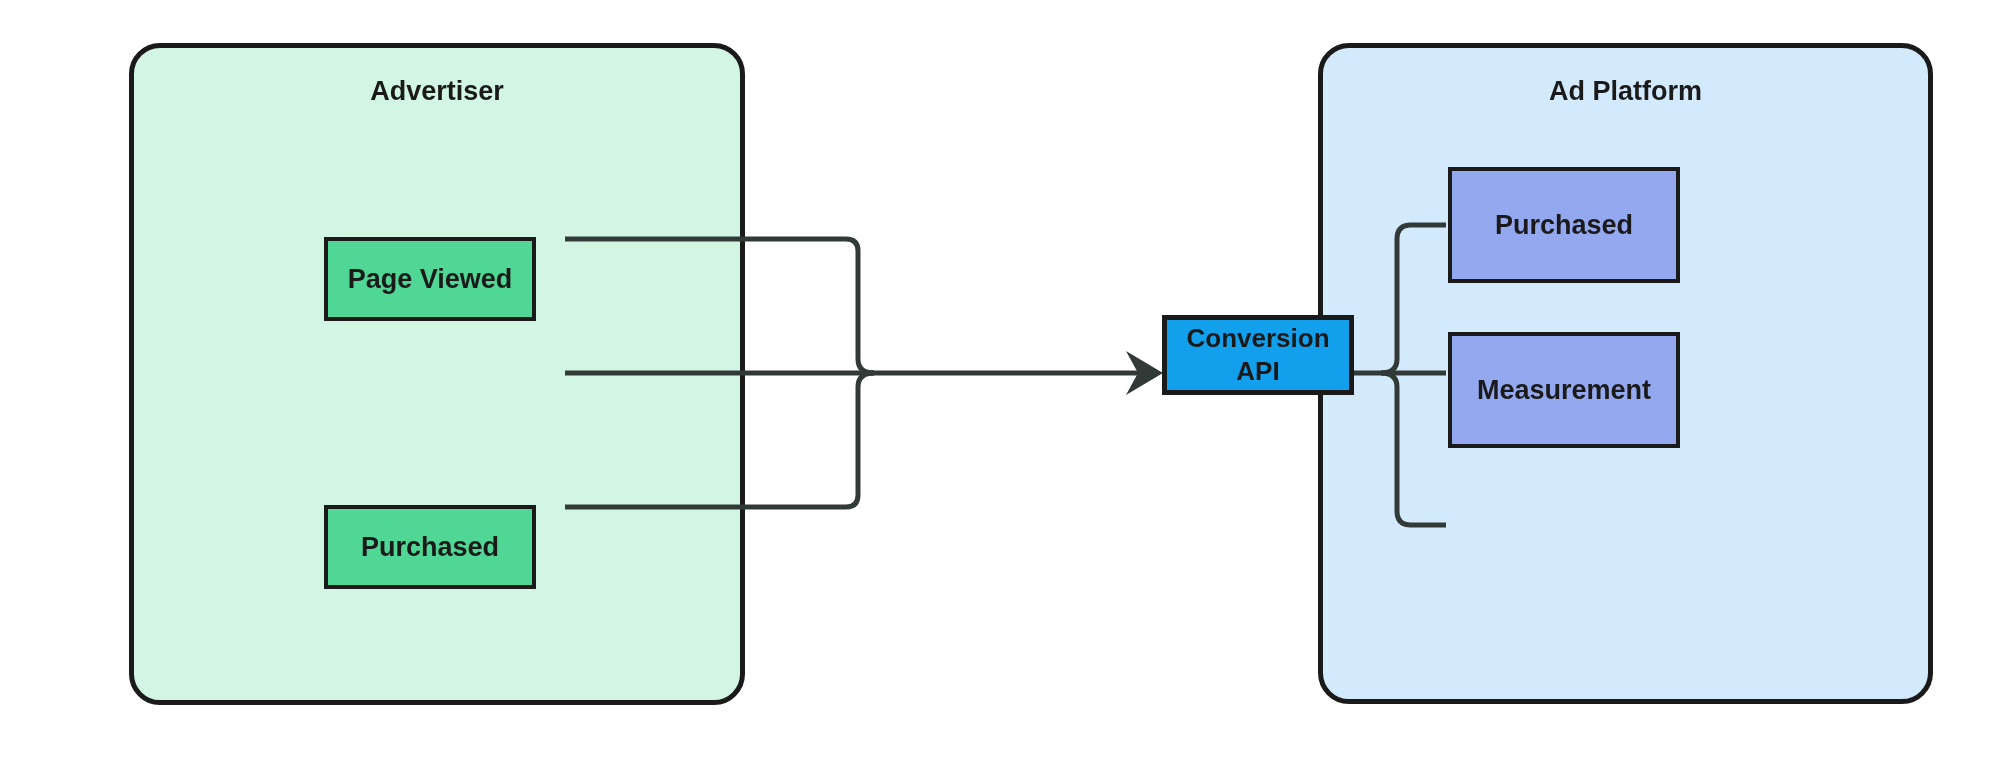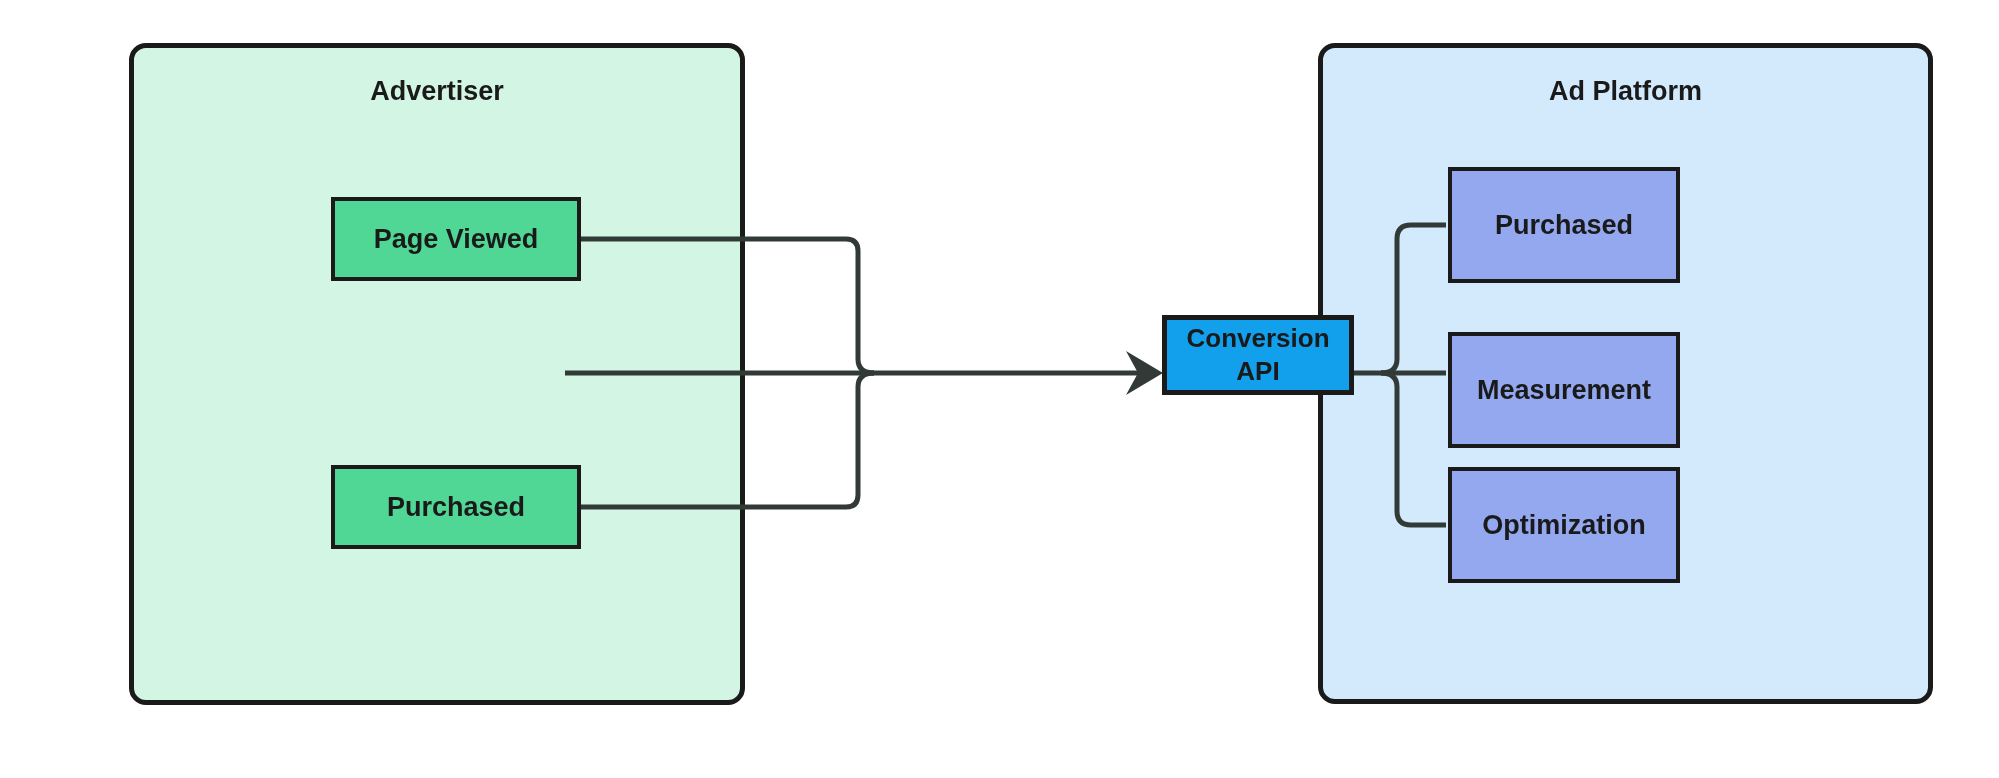--- a/index.html
+++ b/index.html
@@ -7,21 +7,21 @@
     position:relative;
     width:1999px; height:778px;
     background:#ffffff;
     font-family:"Liberation Sans", sans-serif;
     overflow:hidden;
   }
   .container {
     position:absolute;
     box-sizing:border-box;
     border:5px solid var(--border,#1A1A1A);
-    border-radius:17px;
+    border-radius:31px;
   }
   .container.advertiser { left:129px; top:43px; width:616px; height:662px; background:var(--mint,#D3F6E4); }
   .container.adplatform { left:1318px; top:43px; width:615px; height:661px; background:var(--sky,#D3E9FC); }
   .container-title {
     margin-top:28px;
     text-align:center;
     font-size:27px;
     font-weight:bold;
     color:var(--ink,#1A1A1A);
   }
@@ -30,21 +30,21 @@
     box-sizing:border-box;
     border:4px solid var(--border,#1A1A1A);
     display:flex;
     align-items:center;
     justify-content:center;
     font-size:27px;
     font-weight:bold;
     color:var(--ink,#1A1A1A);
     text-align:center;
   }
-  .node.green { left:331px; width:250px; height:84px; background:var(--green,#51D795); }
+  .node.green { left:324px; width:212px; height:84px; background:var(--green,#51D795);margin-top:40px; }
   .node.lav   { left:1448px; width:232px; height:116px; background:var(--lavender,#93A8EE); }
   #node-page-viewed   { top:197px; }
   #node-added-to-cart { top:331px; }
   #node-purchased     { top:465px; }
   #node-targeting     { top:167px; }
   #node-measurement   { top:332px; }
   #node-optimization  { top:467px; }
   .hub {
     position:absolute;
     left:1162px; top:315px; width:192px; height:80px;
@@ -107,15 +107,14 @@
   <div class="node green" id="node-page-viewed">Page Viewed</div>
   <div class="node green" id="node-purchased">Purchased</div>
 
   <div class="hub">
     <span>Conversion</span>
     <span>API</span>
   </div>
 
   <div class="node lav" id="node-targeting">Purchased</div>
   <div class="node lav" id="node-measurement">Measurement</div>
-  <div class="node lav" id="node-optimization">Optimization</div>
 
 </div>
 
 </body></html>

